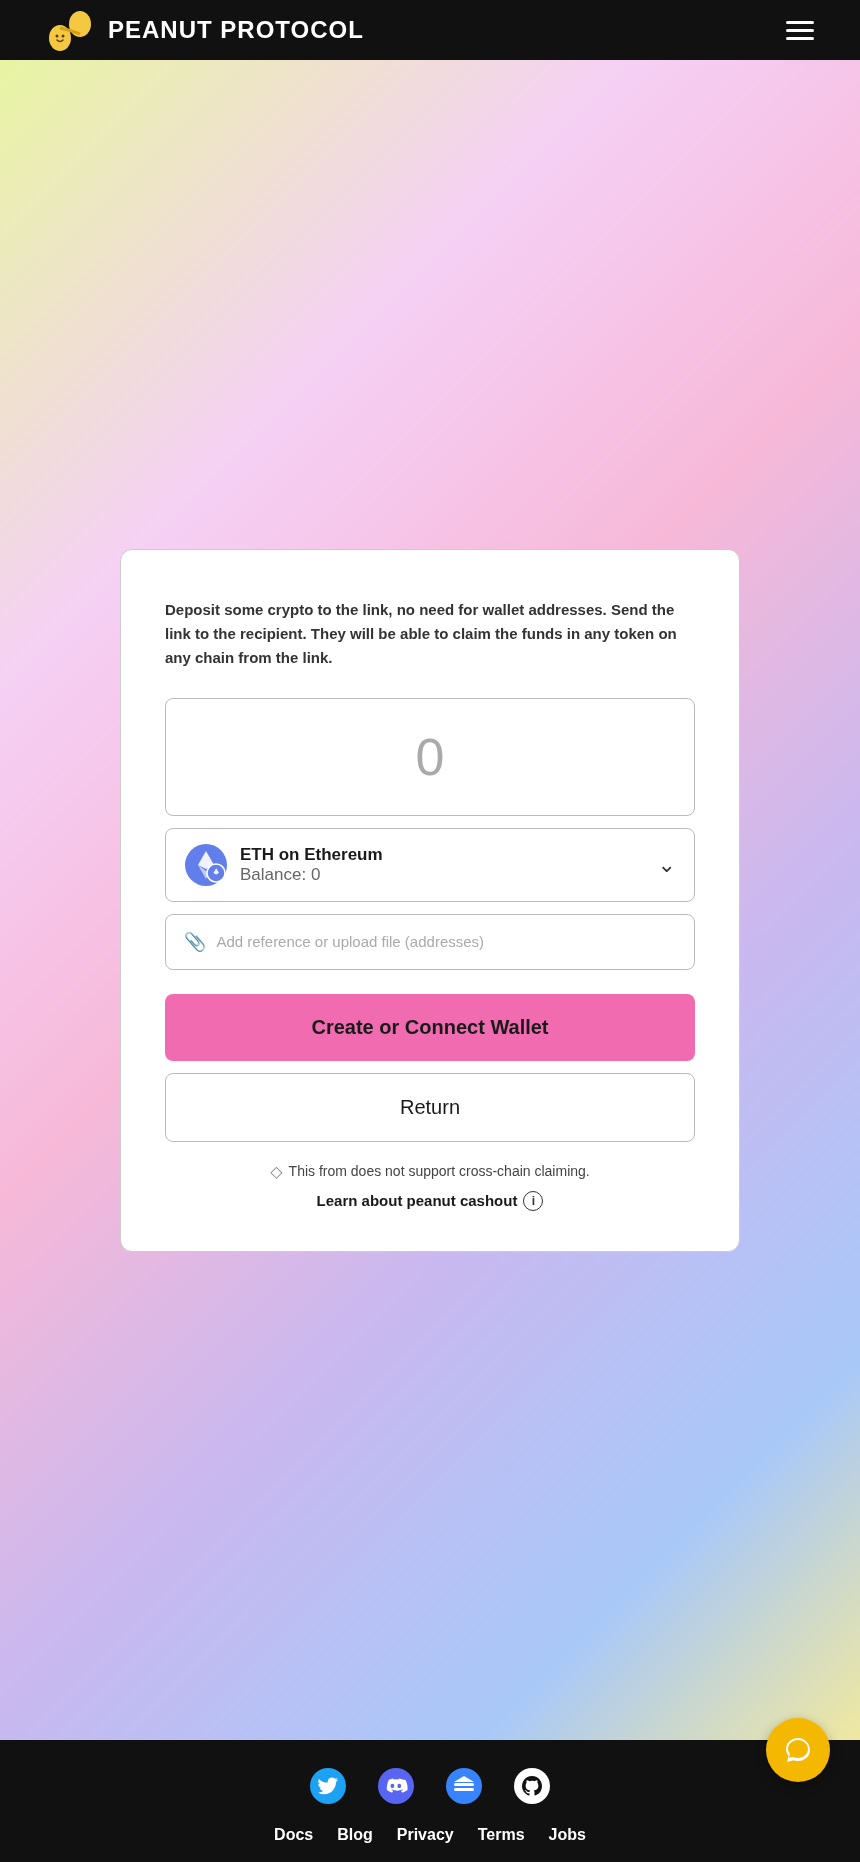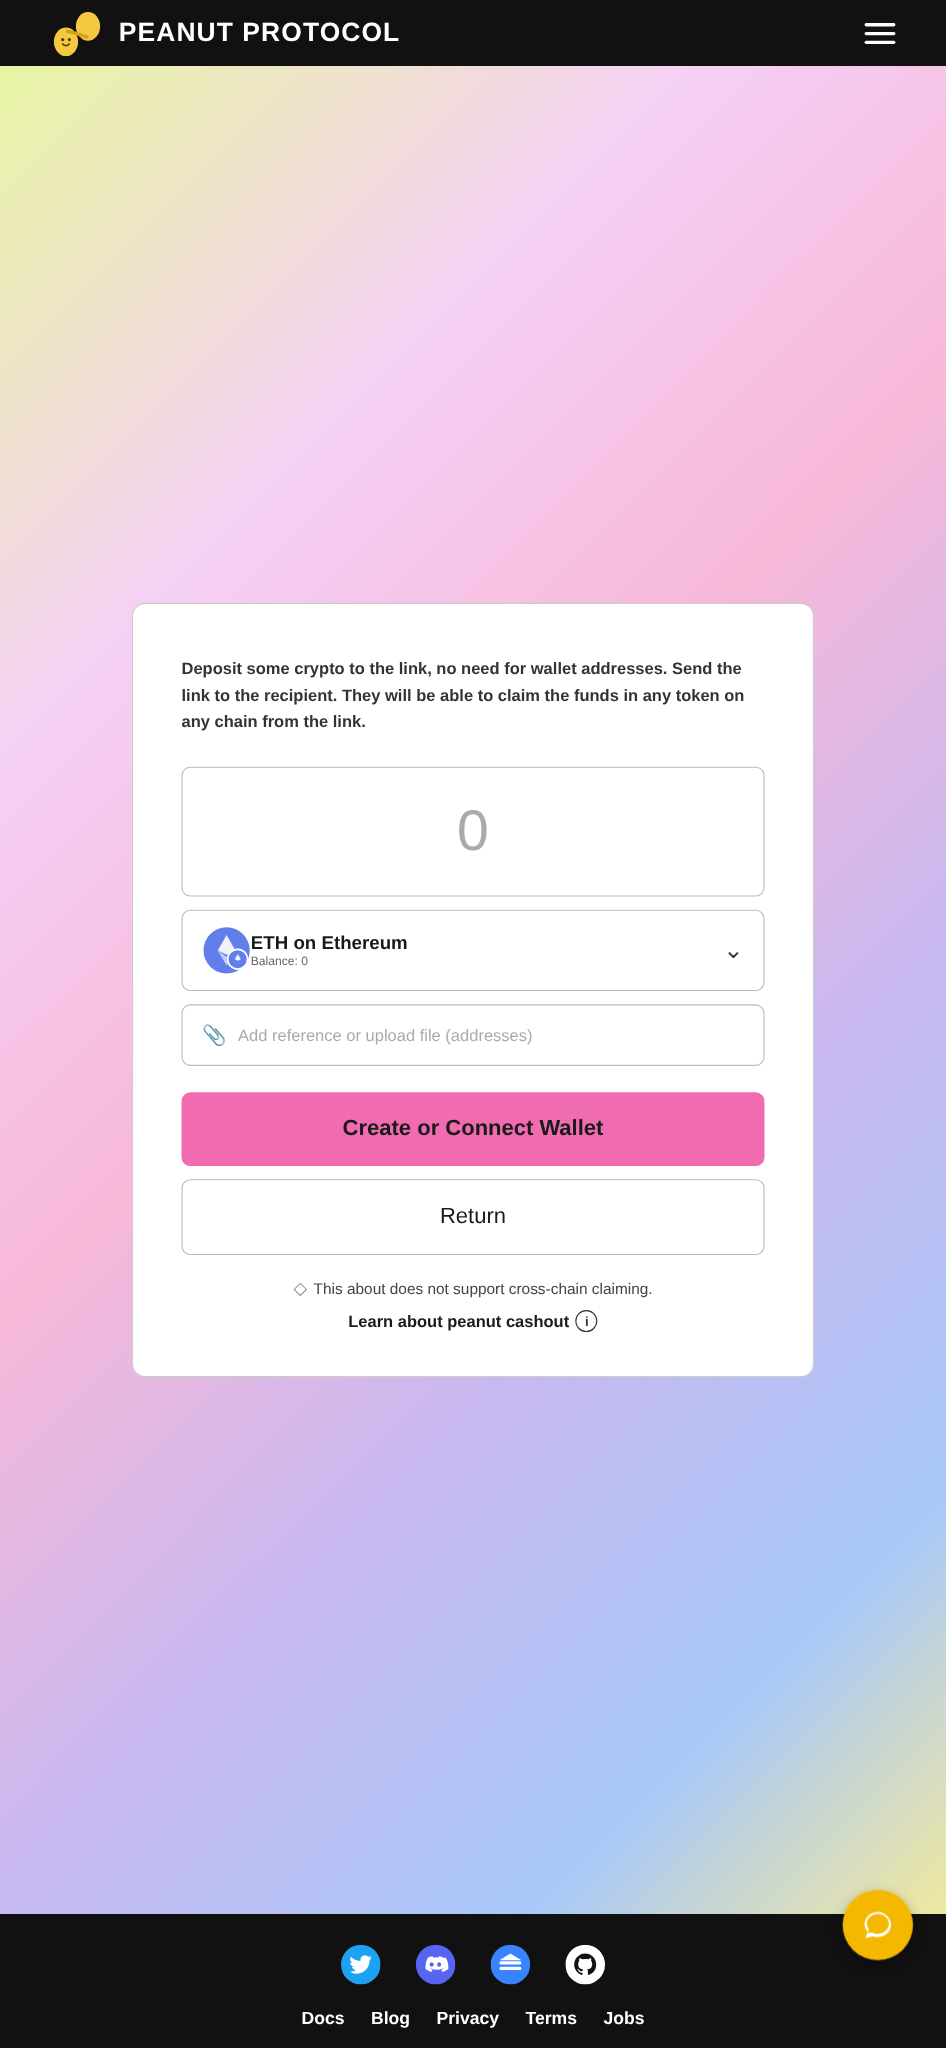--- a/index.html
+++ b/index.html
@@ -108,28 +108,29 @@
       padding: 14px 18px;
       display: flex;
       align-items: center;
       justify-content: space-between;
       margin-bottom: 12px;
       cursor: pointer;
     }
     .token-left {
       display: flex;
       align-items: center;
+      gap: 12px;
     }
     .token-info .token-name {
       font-size: 17px;
       font-weight: 700;
       color: #1a1a1a;
     }
     .token-info .token-balance {
-      font-size: 11px;
+      font-size: 17px;
       color: #666;
     }
     .chevron-down {
       font-size: 22px;
       color: #333;
     }
 
     
     .reference-box {
       border: 1.5px solid #bbb;
@@ -338,21 +339,21 @@
       <span class="paperclip-icon">📎</span>
       <span class="reference-placeholder">Add reference or upload file (addresses)</span>
     </div>
 
     <button class="btn-connect">Create or Connect Wallet</button>
 
     <button class="btn-return">Return</button>
 
     <div class="warning-row">
       <span class="warning-icon">◇</span>
-      <span>This about does not support cross-chain claiming.</span>
+      <span>This from does not support cross-chain claiming.</span>
     </div>
 
     <div class="learn-row">
       <span>Learn about peanut cashout</span>
       <span class="info-icon">i</span>
     </div>
   </div>
 </main>
 
 <footer class="footer">

